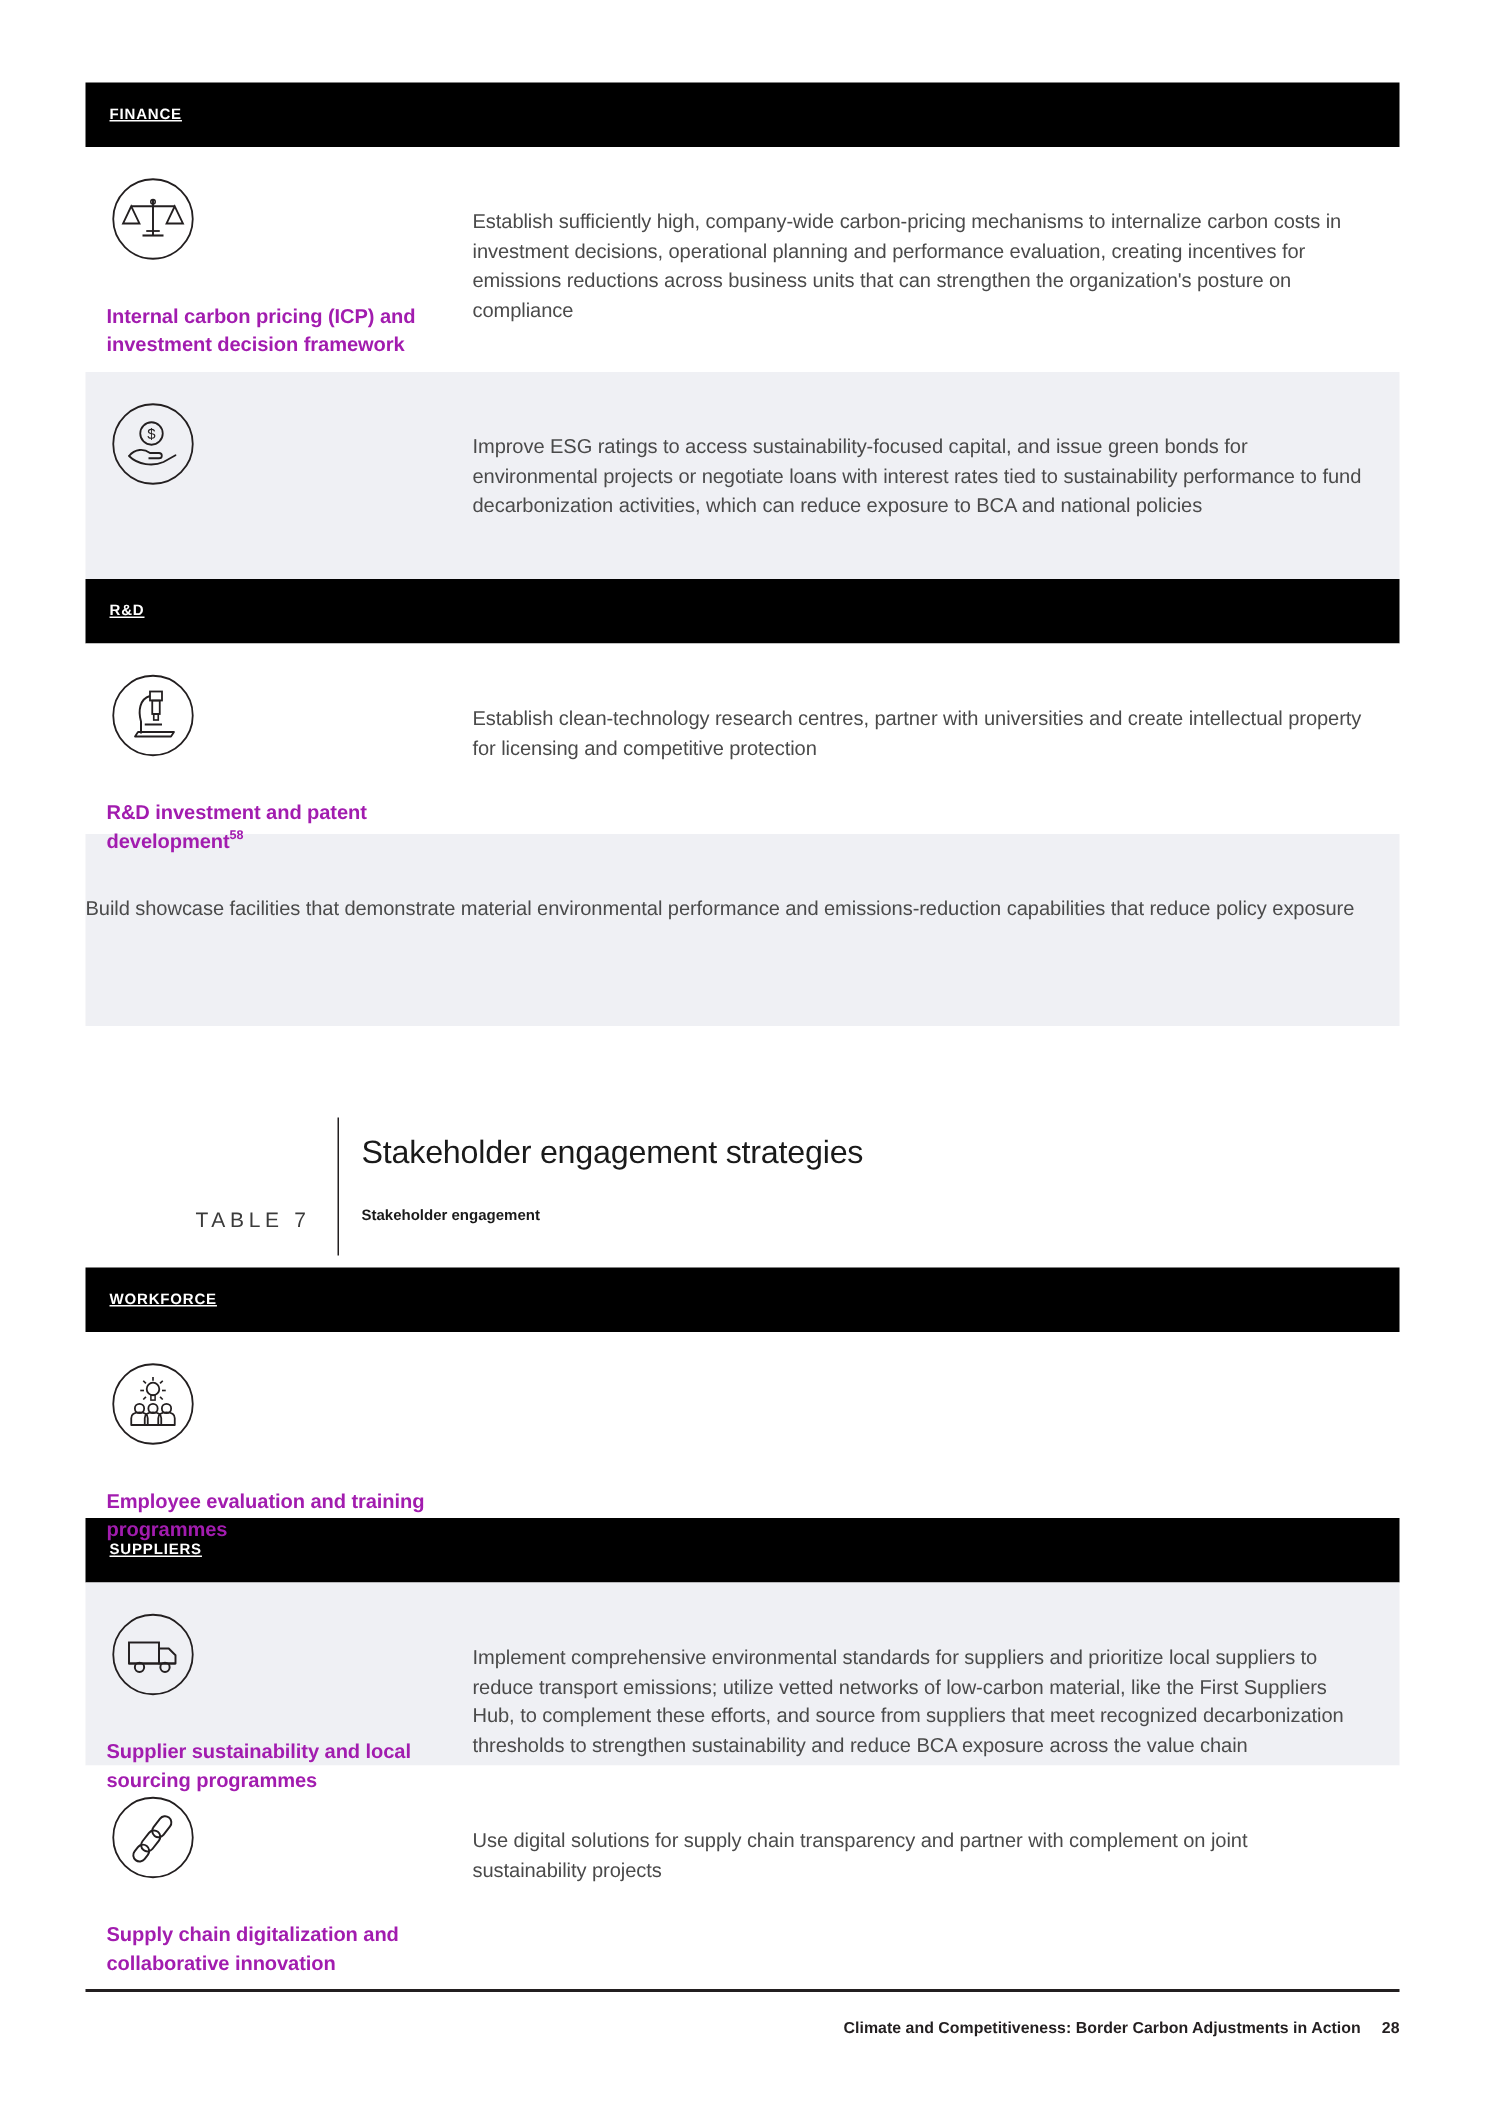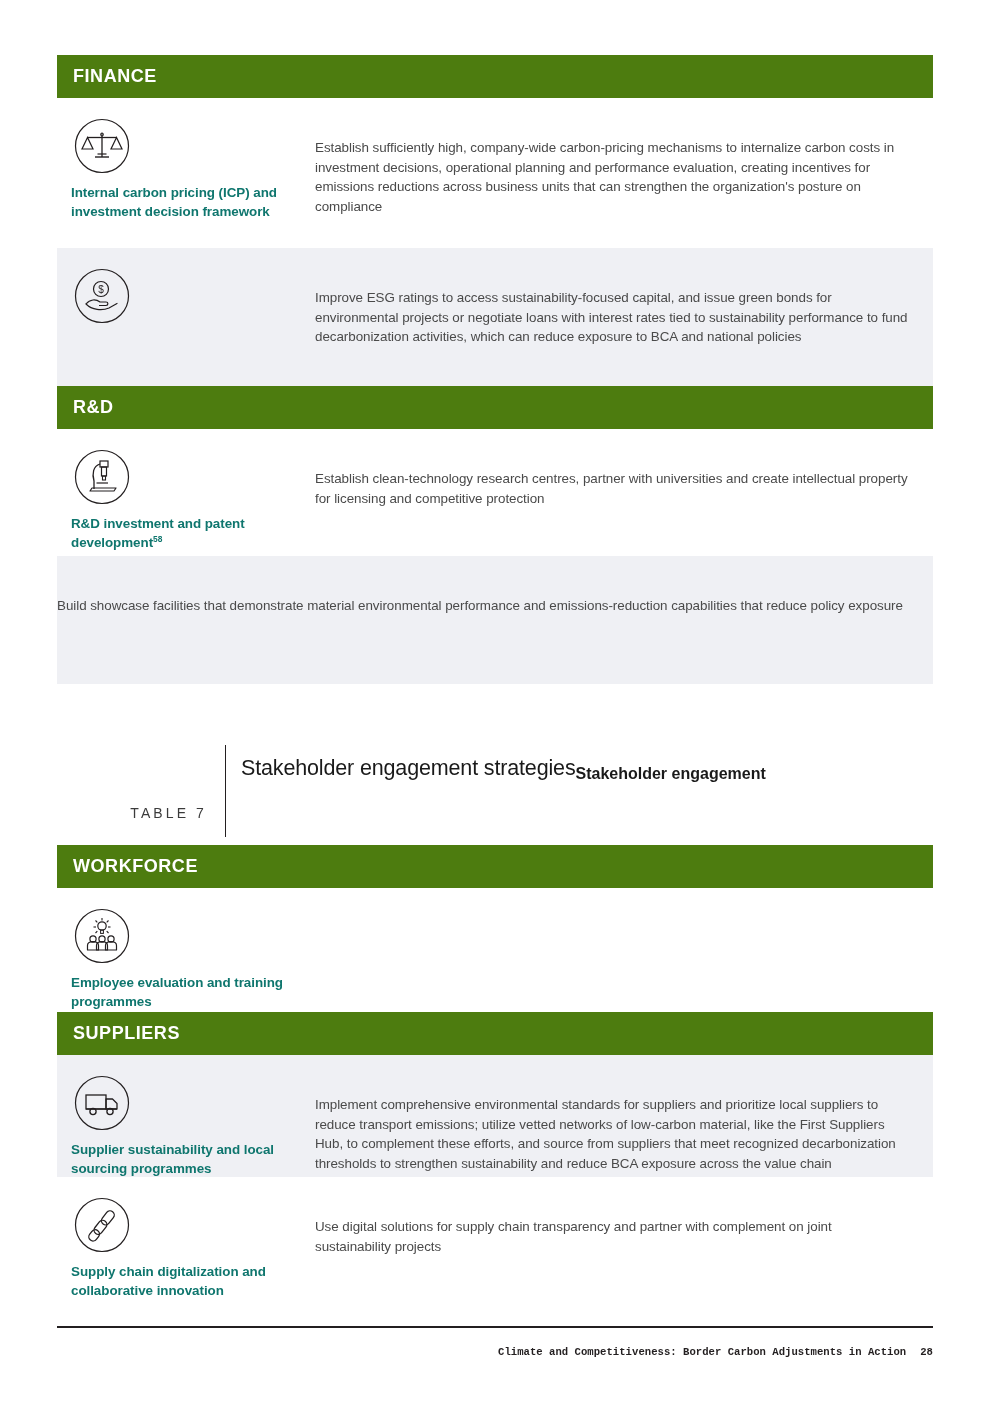--- a/index.html
+++ b/index.html
@@ -26,29 +26,30 @@
   .table-block {
     position: absolute;
     left: 57px;
     width: 876px;
   }
   #table6 { top: 55px; }
   #table7-head { top: 745px; left: 57px; width: 876px; }
   #table7 { top: 845px; }
 
   .section-header {
-    background: #4d7c0f;
+    background: #000000;
     color: #ffffff;
-    font-size: 18px;
+    font-size: 10px;
     font-weight: 600;
     letter-spacing: 0.55px;
     padding: 12px 0 12px 16px;
     box-sizing: border-box;
     height: 43px;
     line-height: 19px;
+    text-decoration: underline;
   }
 
   .row {
     display: flex;
     align-items: flex-start;
     background: #ffffff;
     box-sizing: border-box;
     padding-top: 18px;
   }
   .row.shaded { background: #eff0f4; }
@@ -60,26 +61,26 @@
     box-sizing: border-box;
   }
   .icon-circle {
     width: 60px;
     height: 60px;
     margin-left: 1px;
   }
   .icon-circle svg { display: block; }
 
   .row-label {
-    margin-top: 8px;
+    margin-top: 26px;
     font-size: 13.4px;
     font-weight: 700;
     line-height: 18.5px;
     letter-spacing: -0.05px;
-    color: #0f766e;
+    color: #a21caf;
   }
   .row-label sup {
     font-size: 8.4px;
     vertical-align: super;
     line-height: 0;
     text-align: right;
   }
 
   .row-right {
     flex: 1 1 auto;
@@ -114,33 +115,33 @@
     padding-bottom: 16px;
   }
   .t7-rule {
     width: 1px;
     background: #231f20;
     flex: 0 0 1px;
   }
   .t7-text {
     padding-left: 15px;
     display: flex;
-    flex-direction: row;
+    flex-direction: column;
     justify-content: flex-start;
   }
   .t7-title {
     font-size: 21.5px;
     font-weight: 400;
     color: #1a1a1a;
     line-height: 28px;
     letter-spacing: -0.15px;
     padding-top: 9px;
   }
   .t7-sub {
-    font-size: 16px;
+    font-size: 10px;
     font-weight: 700;
     color: #1a1a1a;
     line-height: 20px;
     padding-top: 19px;
   }
 
   
   .footer-rule {
     position: absolute;
     left: 57px;
@@ -150,21 +151,20 @@
     background: #231f20;
   }
   .footer {
     position: absolute;
     right: 59px;
     top: 1346px;
     font-size: 10.6px;
     color: #4a4a4a;
     letter-spacing: 0.02px;
     white-space: nowrap;
-    font-family: Liberation Mono, monospace;
   }
   .footer .doc-title {
     font-weight: 700;
     color: #231f20;
   }
   .footer .page-num {
     font-weight: 700;
     color: #231f20;
     margin-left: 14px;
   }

